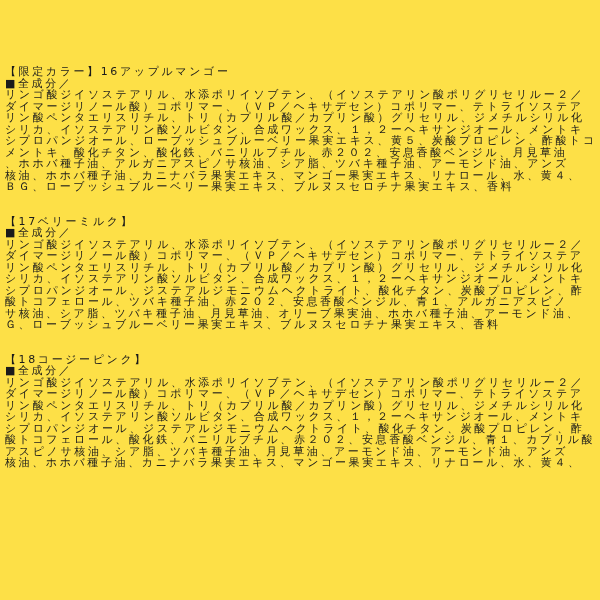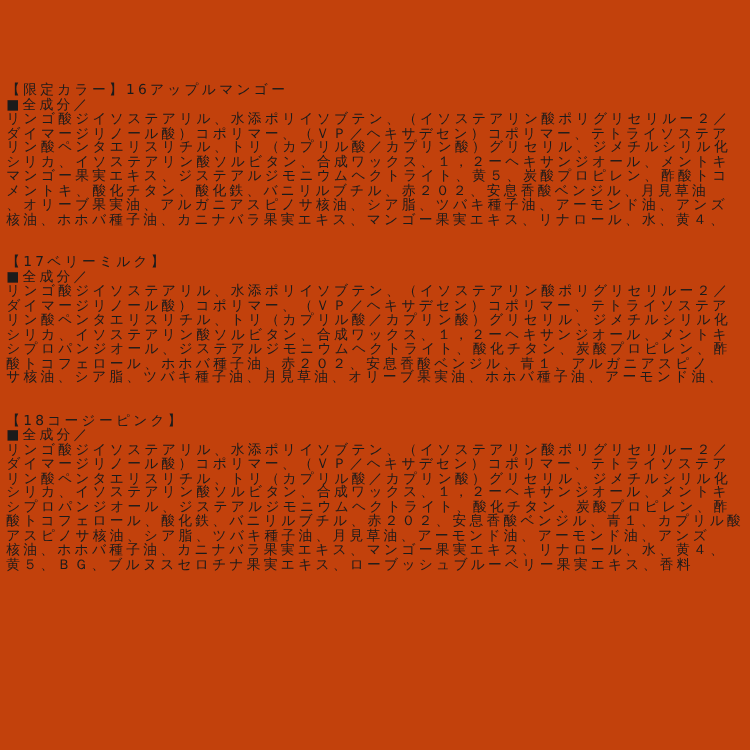--- a/index.html
+++ b/index.html
@@ -6,21 +6,21 @@
     margin: 0;
     padding: 0;
     background: #ffffff;
   }
   .sheet {
     position: relative;
     box-sizing: border-box;
     width: 600px;
     height: 600px;
     overflow: hidden;
-    background: #c2410c;
+    background: #fde047;
     padding: 66px 2px 0 5px;
     font-family: "DejaVu Sans", sans-serif;
     font-size: 11px;
     line-height: 11.5px;
     letter-spacing: 2.6px;
     color: #1b1b1b;
     font-weight: 400;
   }
   .section {
     margin: 0 0 23px 0;
@@ -37,45 +37,46 @@
 
 <div class="sheet">
 
   <div class="section">
     <div class="section-header">【限定カラー】16アップルマンゴー</div>
     <div class="section-subheader">■全成分／</div>
     <div class="ingredient-line">リンゴ酸ジイソステアリル、水添ポリイソブテン、（イソステアリン酸ポリグリセリルー２／</div>
     <div class="ingredient-line">ダイマージリノール酸）コポリマー、（ＶＰ／ヘキサデセン）コポリマー、テトライソステア</div>
     <div class="ingredient-line">リン酸ペンタエリスリチル、トリ（カプリル酸／カプリン酸）グリセリル、ジメチルシリル化</div>
     <div class="ingredient-line">シリカ、イソステアリン酸ソルビタン、合成ワックス、１，２ーヘキサンジオール、メントキ</div>
-    <div class="ingredient-line">マンゴー果実エキス、ジステアルジモニウムヘクトライト、黄５、炭酸プロピレン、酢酸トコ</div>
+    <div class="ingredient-line">シプロパンジオール、ローブッシュブルーベリー果実エキス、黄５、炭酸プロピレン、酢酸トコ</div>
     <div class="ingredient-line">メントキ、酸化チタン、酸化鉄、バニリルブチル、赤２０２、安息香酸ベンジル、月見草油</div>
-    <div class="ingredient-line">、オリーブ果実油、アルガニアスピノサ核油、シア脂、ツバキ種子油、アーモンド油、アンズ</div>
+    <div class="ingredient-line">、ホホバ種子油、アルガニアスピノサ核油、シア脂、ツバキ種子油、アーモンド油、アンズ</div>
     <div class="ingredient-line">核油、ホホバ種子油、カニナバラ果実エキス、マンゴー果実エキス、リナロール、水、黄４、</div>
+    <div class="ingredient-line">ＢＧ、ローブッシュブルーベリー果実エキス、ブルヌスセロチナ果実エキス、香料</div>
   </div>
 
   <div class="section">
     <div class="section-header">【17ベリーミルク】</div>
     <div class="section-subheader">■全成分／</div>
     <div class="ingredient-line">リンゴ酸ジイソステアリル、水添ポリイソブテン、（イソステアリン酸ポリグリセリルー２／</div>
     <div class="ingredient-line">ダイマージリノール酸）コポリマー、（ＶＰ／ヘキサデセン）コポリマー、テトライソステア</div>
     <div class="ingredient-line">リン酸ペンタエリスリチル、トリ（カプリル酸／カプリン酸）グリセリル、ジメチルシリル化</div>
     <div class="ingredient-line">シリカ、イソステアリン酸ソルビタン、合成ワックス、１，２ーヘキサンジオール、メントキ</div>
     <div class="ingredient-line">シプロパンジオール、ジステアルジモニウムヘクトライト、酸化チタン、炭酸プロピレン、酢</div>
-    <div class="ingredient-line">酸トコフェロール、ホホバ種子油、赤２０２、安息香酸ベンジル、青１、アルガニアスピノ</div>
+    <div class="ingredient-line">酸トコフェロール、ツバキ種子油、赤２０２、安息香酸ベンジル、青１、アルガニアスピノ</div>
     <div class="ingredient-line">サ核油、シア脂、ツバキ種子油、月見草油、オリーブ果実油、ホホバ種子油、アーモンド油、</div>
+    <div class="ingredient-line">Ｇ、ローブッシュブルーベリー果実エキス、ブルヌスセロチナ果実エキス、香料</div>
   </div>
 
   <div class="section">
     <div class="section-header">【18コージーピンク】</div>
     <div class="section-subheader">■全成分／</div>
     <div class="ingredient-line">リンゴ酸ジイソステアリル、水添ポリイソブテン、（イソステアリン酸ポリグリセリルー２／</div>
     <div class="ingredient-line">ダイマージリノール酸）コポリマー、（ＶＰ／ヘキサデセン）コポリマー、テトライソステア</div>
     <div class="ingredient-line">リン酸ペンタエリスリチル、トリ（カプリル酸／カプリン酸）グリセリル、ジメチルシリル化</div>
     <div class="ingredient-line">シリカ、イソステアリン酸ソルビタン、合成ワックス、１，２ーヘキサンジオール、メントキ</div>
     <div class="ingredient-line">シプロパンジオール、ジステアルジモニウムヘクトライト、酸化チタン、炭酸プロピレン、酢</div>
     <div class="ingredient-line">酸トコフェロール、酸化鉄、バニリルブチル、赤２０２、安息香酸ベンジル、青１、カプリル酸</div>
     <div class="ingredient-line">アスピノサ核油、シア脂、ツバキ種子油、月見草油、アーモンド油、アーモンド油、アンズ</div>
     <div class="ingredient-line">核油、ホホバ種子油、カニナバラ果実エキス、マンゴー果実エキス、リナロール、水、黄４、</div>
-    <div class="ingredient-line">黄５、ＢＧ、ブルヌスセロチナ果実エキス、ローブッシュブルーベリー果実エキス、香料</div>
   </div>
 
 </div>
 
 </body></html>

